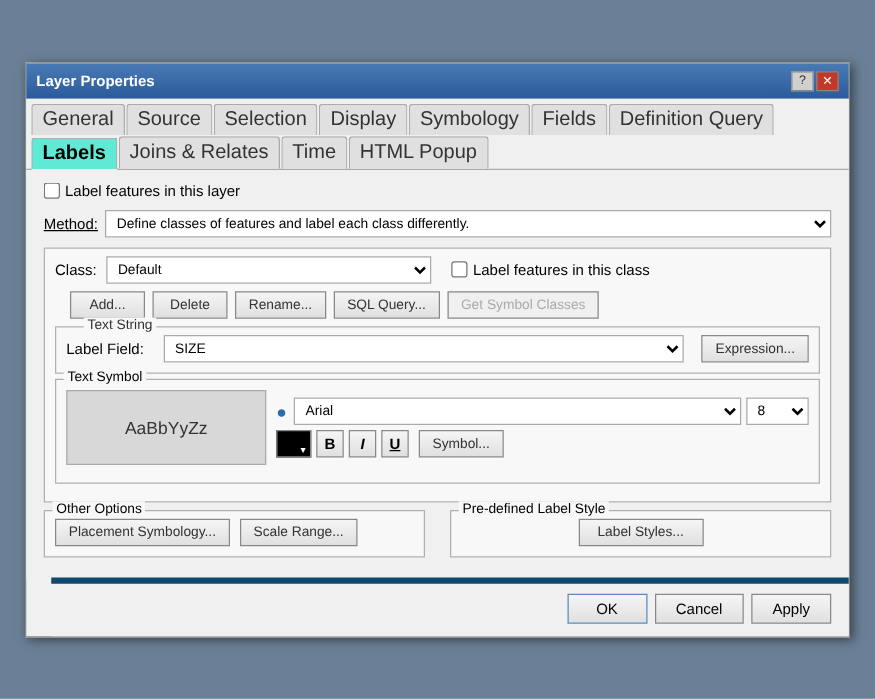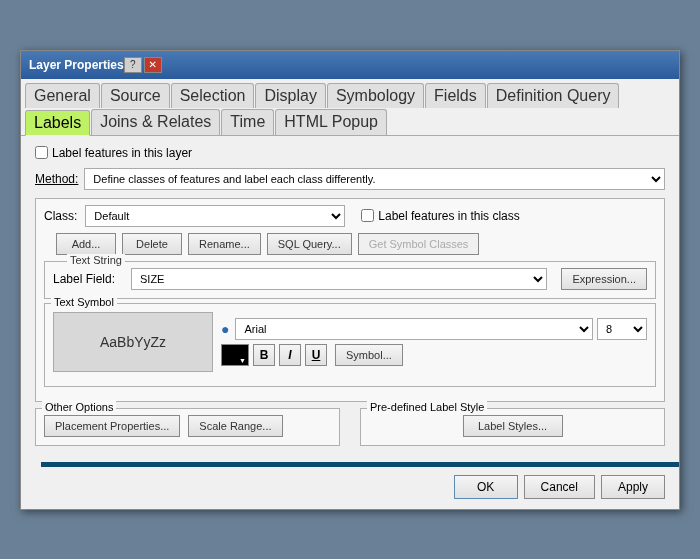--- a/index.html
+++ b/index.html
@@ -18,21 +18,21 @@
       background: #f0f0f0;
       border: 1px solid #888;
       box-shadow: 2px 2px 8px rgba(0,0,0,0.5);
     }
     .title-bar {
       background: linear-gradient(to bottom, #4a7ab5, #2a5a9a);
       color: white;
       padding: 4px 8px;
       display: flex;
       align-items: center;
-      justify-content: flex-start;
+      justify-content: space-between;
       height: 28px;
     }
     .title-bar-text {
       font-size: 12px;
       font-weight: bold;
     }
     .title-bar-controls {
       display: flex;
       gap: 2px;
     }
@@ -61,23 +61,23 @@
       padding: 3px 8px;
       border: 1px solid #aaa;
       border-bottom: none;
       background: #e0e0e0;
       cursor: pointer;
       font-size: 16px;
       color: #333;
       border-radius: 3px 3px 0 0;
     }
     .tab.active {
-      background: #bef264;
+      background: #5eead4;
       border-bottom: 1px solid #f0f0f0;
-      font-weight: normal;
+      font-weight: bold;
       color: #000;
       position: relative;
       bottom: -1px;
       z-index: 1;
     }
     .content {
       padding: 10px 14px 10px 14px;
       background: #f0f0f0;
     }
     .row {
@@ -407,21 +407,21 @@
             </div>
           </div>
         </div>
       </div>
     </div>
 
     <div class="bottom-options">
       <div class="options-group">
         <span class="options-group-label">Other Options</span>
         <div style="display:flex;gap:8px;">
-          <button class="btn" style="min-width:120px;">Placement Properties...</button>
+          <button class="btn" style="min-width:120px;">Placement Symbology...</button>
           <button class="btn" style="min-width:90px;">Scale Range...</button>
         </div>
       </div>
       <div class="options-group">
         <span class="options-group-label">Pre-defined Label Style</span>
         <div style="display:flex;justify-content:center;">
           <button class="btn" style="min-width:100px;">Label Styles...</button>
         </div>
       </div>
     </div>

